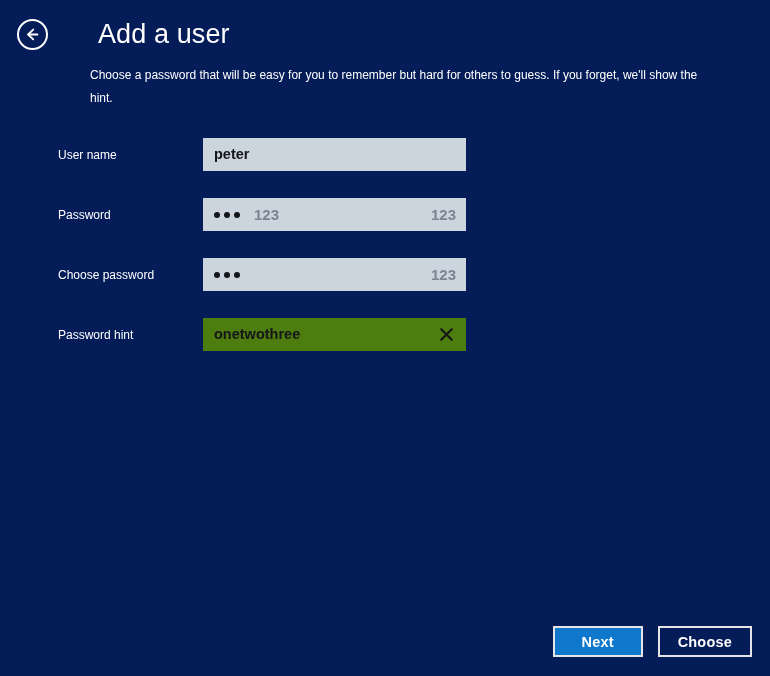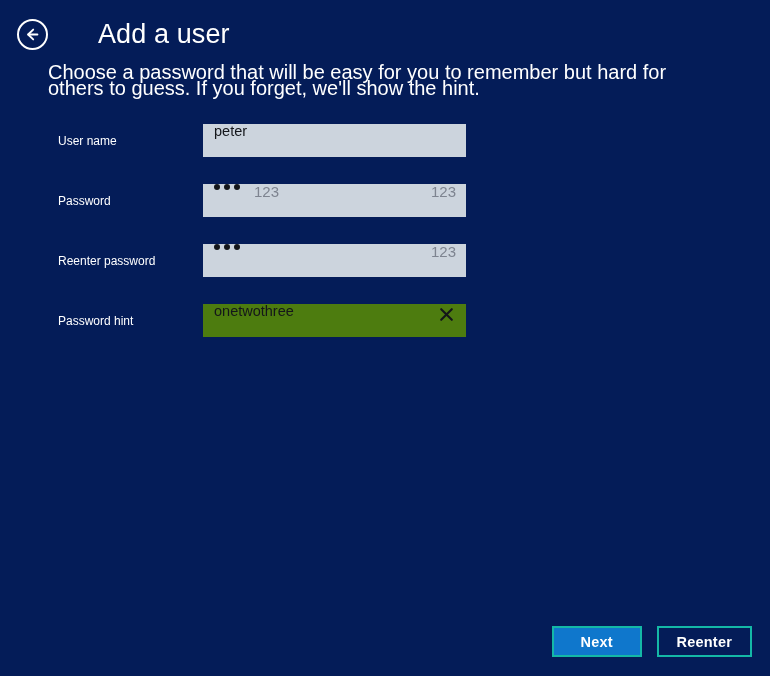--- a/index.html
+++ b/index.html
@@ -43,23 +43,23 @@
     font-weight: 300;
     letter-spacing: 0.1px;
     margin-left: 14px;
     line-height: 1;
     white-space: nowrap;
   }
 
   
   .description {
     color: #ffffff;
-    font-size: 20px;
-    line-height: 16px;
-    margin: 14px 0 0 48px;
+    font-size: 12px;
+    line-height: 23px;
+    margin: 14px 0 0 90px;
     max-width: 625px;
   }
 
   
   .form {
     margin-top: 28px;
   }
   .form-row {
     display: flex;
     align-items: center;
@@ -74,25 +74,26 @@
     line-height: 1;
     flex: 0 0 auto;
   }
   .field-box {
     width: 263px;
     height: 33px;
     box-sizing: border-box;
     background: #ccd4dd;
     border: none;
     display: flex;
-    align-items: flex-start;
+    align-items: center;
     padding: 0 10px 0 11px;
     position: relative;
     cursor: text;
     flex: 0 0 auto;
+    font-weight: bold;
   }
   .field-box.focused {
     background: #4d7c0f;
   }
   .field-value {
     font-size: 14.5px;
     color: #14161a;
     line-height: 1;
   }
   .field-ghost {
@@ -136,21 +137,21 @@
     position: absolute;
     right: 18px;
     bottom: 19px;
     display: flex;
     gap: 15px;
   }
   .btn {
     min-width: 90px;
     height: 31px;
     box-sizing: border-box;
-    border: 2px solid #14b8a6;
+    border: 2px solid #e5e5e5;
     color: #ffffff;
     font-size: 14.5px;
     font-weight: bold;
     display: flex;
     align-items: center;
     justify-content: center;
     padding: 0 18px;
     cursor: pointer;
     background: transparent;
     font-family: "Liberation Sans", sans-serif;
@@ -191,21 +192,21 @@
         <span class="dot"></span>
         <span class="dot"></span>
         <span class="dot"></span>
       </span>
       <span class="field-ghost">123</span>
       <span class="field-ghost-right">123</span>
     </div>
   </div>
 
   <div class="form-row">
-    <div class="field-label">Reenter password</div>
+    <div class="field-label">Choose password</div>
     <div class="field-box">
       <span class="dots">
         <span class="dot"></span>
         <span class="dot"></span>
         <span class="dot"></span>
       </span>
       <span class="field-ghost-right">123</span>
     </div>
   </div>
 
@@ -218,14 +219,14 @@
           <path d="M2.2 2.2 L12.8 12.8 M12.8 2.2 L2.2 12.8" stroke="#14161a" stroke-width="2.1" stroke-linecap="round"></path>
         </svg>
       </span>
     </div>
   </div>
 
 </div>
 
 <div class="footer">
   <button class="btn btn-primary">Next</button>
-  <button class="btn">Reenter</button>
+  <button class="btn">Choose</button>
 </div>
 
 </body></html>

